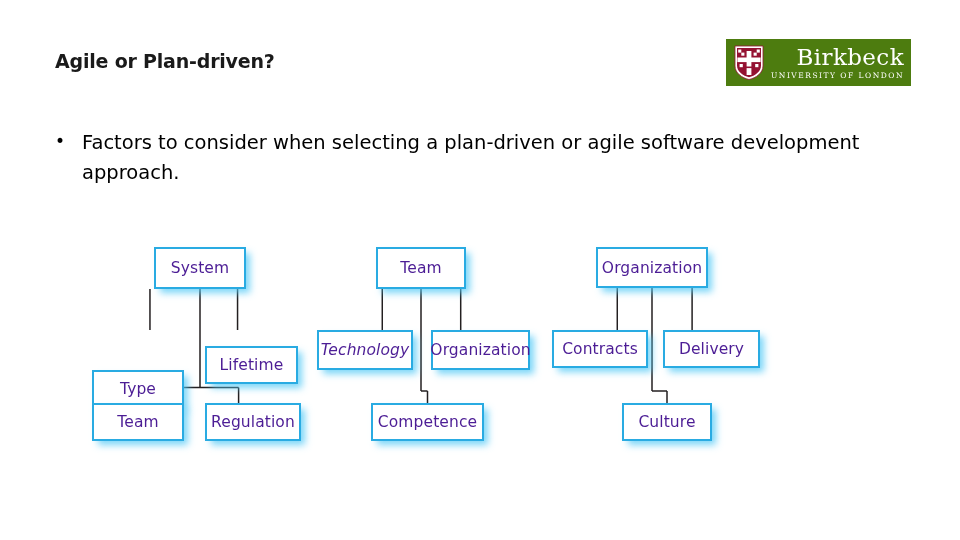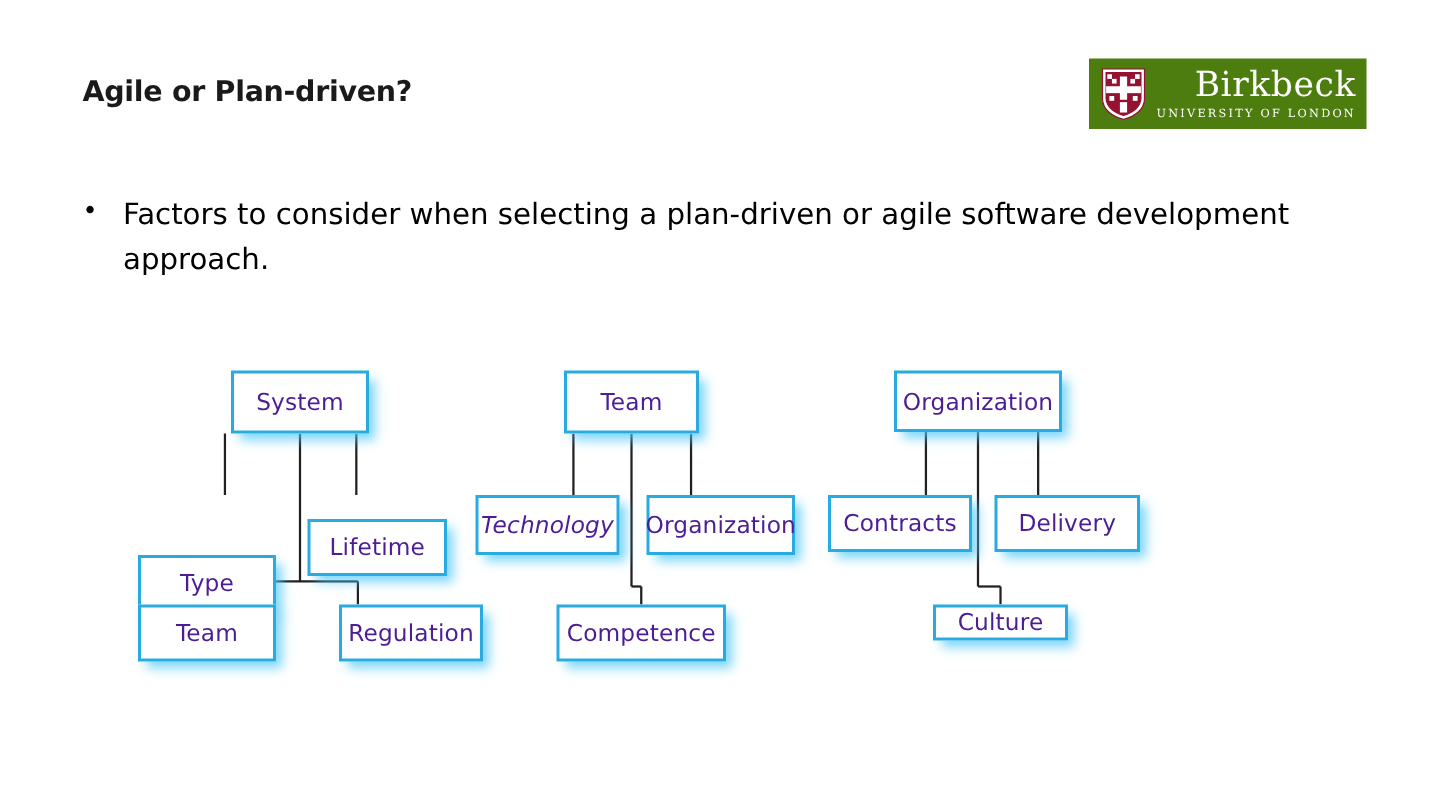--- a/index.html
+++ b/index.html
@@ -175,21 +175,21 @@
       </div>
       <div class="node-box" style="left: 92px; top: 330px; width: 92px; height: 38px; border-color: rgb(41, 171, 226); margin-top: 40px;">
         <span>Type</span>
       </div>
       <div class="node-box" style="left: 205px; top: 330px; width: 93px; height: 38px; border-color: rgb(41, 171, 226); margin-top: 16px;">
         <span>Lifetime</span>
       </div>
       <div class="node-box" style="left: 92px; top: 403px; width: 92px; height: 38px; border-color: rgb(41, 171, 226);">
         <span>Team</span>
       </div>
-      <div class="node-box" style="left: 205px; top: 403px; width: 96px; height: 38px; border-color: rgb(41, 171, 226); margin-left: 21px;">
+      <div class="node-box" style="left: 205px; top: 403px; width: 96px; height: 38px; border-color: rgb(41, 171, 226);">
         <span>Regulation</span>
       </div>
       <div class="node-box" style="left: 376px; top: 247px; width: 90px; height: 42px; border-color: rgb(41, 171, 226);">
         <span>Team</span>
       </div>
       <div class="node-box" style="left: 317px; top: 330px; width: 96px; height: 40px; border-color: rgb(41, 171, 226); font-style: italic;">
         <span>Technology</span>
       </div>
       <div class="node-box" style="left: 431px; top: 330px; width: 99px; height: 40px; border-color: rgb(41, 171, 226);">
         <span>Organization</span>
@@ -199,17 +199,17 @@
       </div>
       <div class="node-box" style="left: 596px; top: 247px; width: 112px; height: 41px; border-color: rgb(41, 171, 226);">
         <span>Organization</span>
       </div>
       <div class="node-box" style="left: 552px; top: 330px; width: 96px; height: 38px; border-color: rgb(41, 171, 226);">
         <span>Contracts</span>
       </div>
       <div class="node-box" style="left: 663px; top: 330px; width: 97px; height: 38px; border-color: rgb(41, 171, 226);">
         <span>Delivery</span>
       </div>
-      <div class="node-box" style="left: 622px; top: 403px; width: 90px; height: 24px; border-color: rgb(41, 171, 226);">
+      <div class="node-box" style="left: 622px; top: 403px; width: 90px; height: 38px; border-color: rgb(41, 171, 226);">
         <span>Culture</span>
       </div>
     </div>
 </div>
 
 </body></html>

